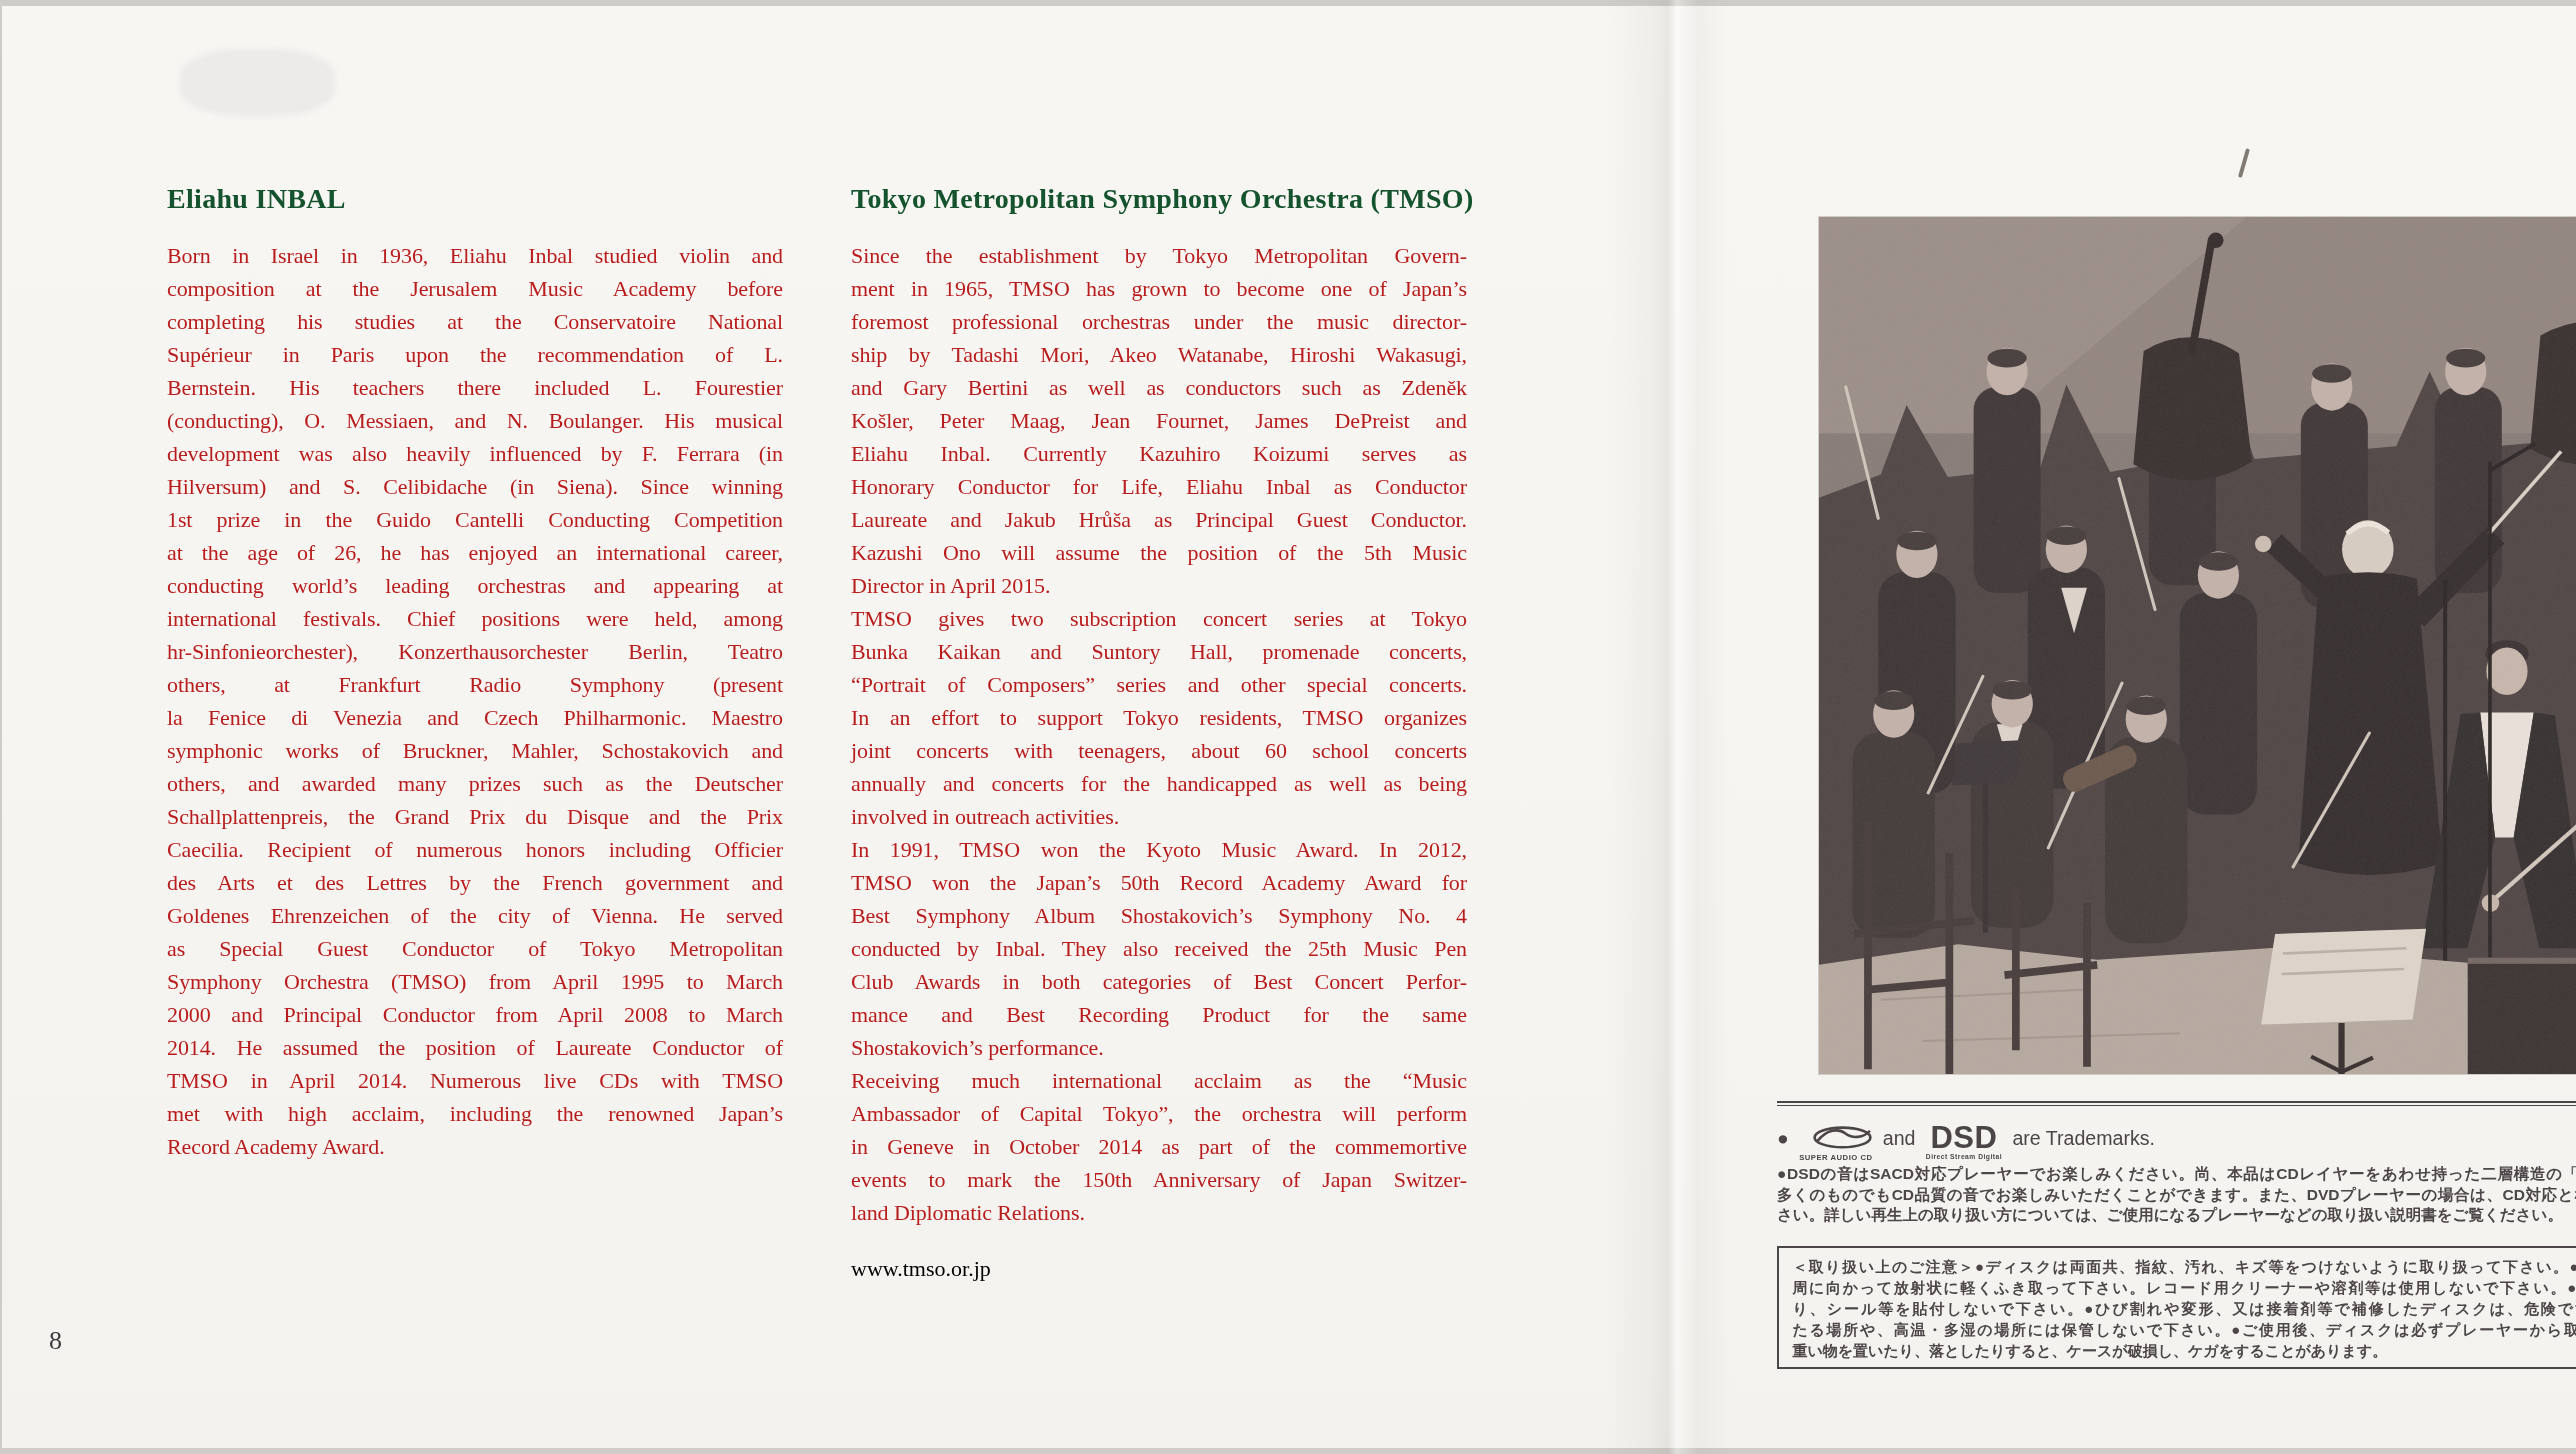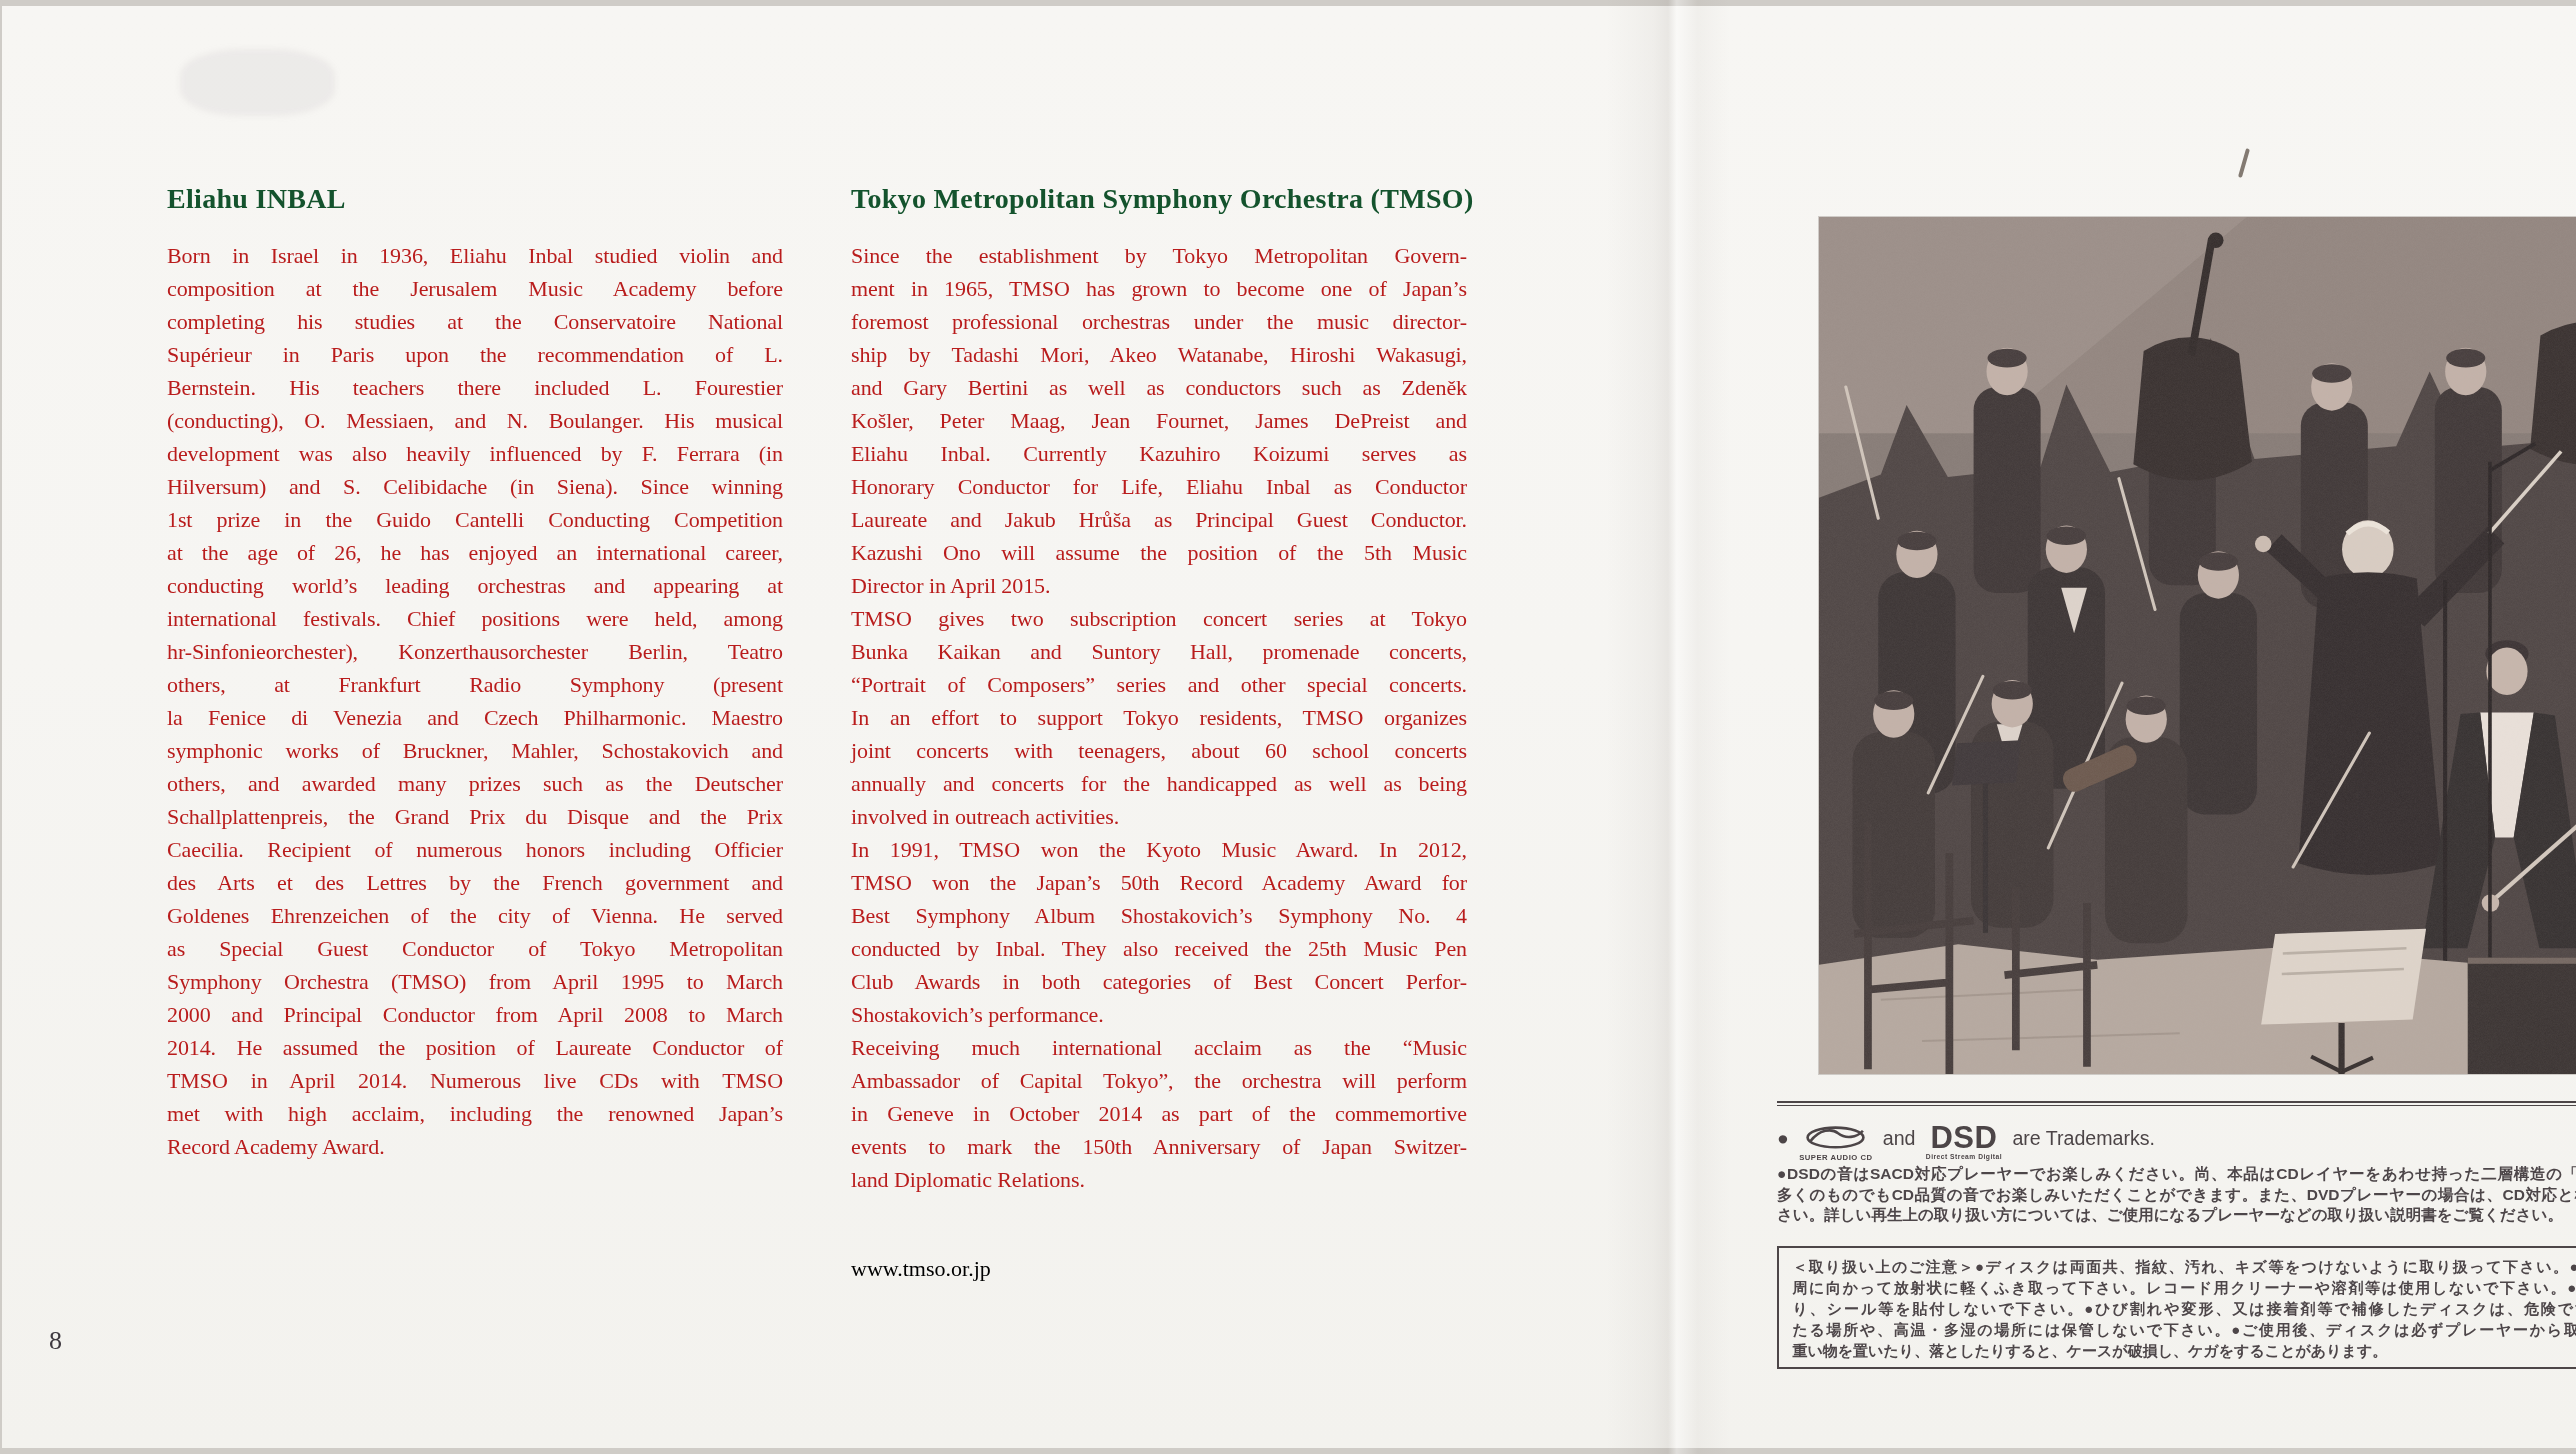--- a/index.html
+++ b/index.html
@@ -36,21 +36,21 @@
   .stray-mark{position:absolute;left:2242px;top:148px;width:3.6px;height:30px;border-radius:2.1px;
     background:#837a72;transform:rotate(16deg);}
 
   .sans{font-family:"Liberation Sans","DejaVu Sans",sans-serif;}
   .rule{position:absolute;left:1777px;top:1101px;width:1353px;height:1.5px;
     border-top:2.6px solid #4d4648;border-bottom:1px solid #4d4648;}
 
   .tmline{position:absolute;left:1777px;top:1125px;height:40px;display:flex;align-items:flex-start;
     gap:10.3px;color:#4c4547;}
   .tm-bullet{font-size:19.6px;line-height:27px;}
-  .sacd{display:flex;flex-direction:column;align-items:center;margin-top:1px;}
+  .sacd{display:flex;flex-direction:column;align-items:flex-end;margin-top:1px;}
   .cap{font-size:7.7px;line-height:8.2px;letter-spacing:0.5px;margin-top:1.5px;font-weight:bold;white-space:nowrap;}
   .tm-word{font-size:19.6px;line-height:27px;}
   .dsd{display:flex;flex-direction:column;align-items:center;margin-top:-2.1px;}
   .dsd-word{font-size:31px;line-height:30px;font-weight:bold;letter-spacing:0.5px;}
   .dsd .cap{font-size:6.7px;margin-top:0;}
 
   .jp{font-family:"Liberation Sans","DejaVu Sans",sans-serif;font-weight:bold;color:#4d4649;}
   .notice{position:absolute;left:1777px;top:1164px;width:1353px;font-size:15.5px;line-height:20.6px;}
   .handling-box{position:absolute;left:1777px;top:1246px;width:1353px;box-sizing:border-box;
     border:2.6px solid #4d4648;padding:7.7px 13.4px 6.7px;font-size:15px;line-height:21px;}
@@ -122,20 +122,21 @@
       <div class="line">joint concerts with teenagers, about 60 school concerts</div>
       <div class="line">annually and concerts for the handicapped as well as being</div>
       <div class="line last">involved in outreach activities.</div>
     </div>
     <div class="para">
       <div class="line">In 1991, TMSO won the Kyoto Music Award.  In 2012,</div>
       <div class="line">TMSO won the Japan’s 50th Record Academy Award for</div>
       <div class="line">Best Symphony Album Shostakovich’s Symphony No. 4</div>
       <div class="line">conducted by Inbal. They also received the 25th Music Pen</div>
       <div class="line">Club Awards in both categories of Best Concert Perfor-</div>
+      <div class="line">mance and Best Recording Product for the same</div>
       <div class="line last">Shostakovich’s performance.</div>
     </div>
     <div class="para">
       <div class="line">Receiving much international acclaim as the “Music</div>
       <div class="line">Ambassador of Capital Tokyo”, the orchestra will perform</div>
       <div class="line">in Geneve in October 2014 as part of the commemortive</div>
       <div class="line">events to mark the 150th Anniversary of Japan Switzer-</div>
       <div class="line last">land Diplomatic Relations.</div>
     </div>
   </div>

